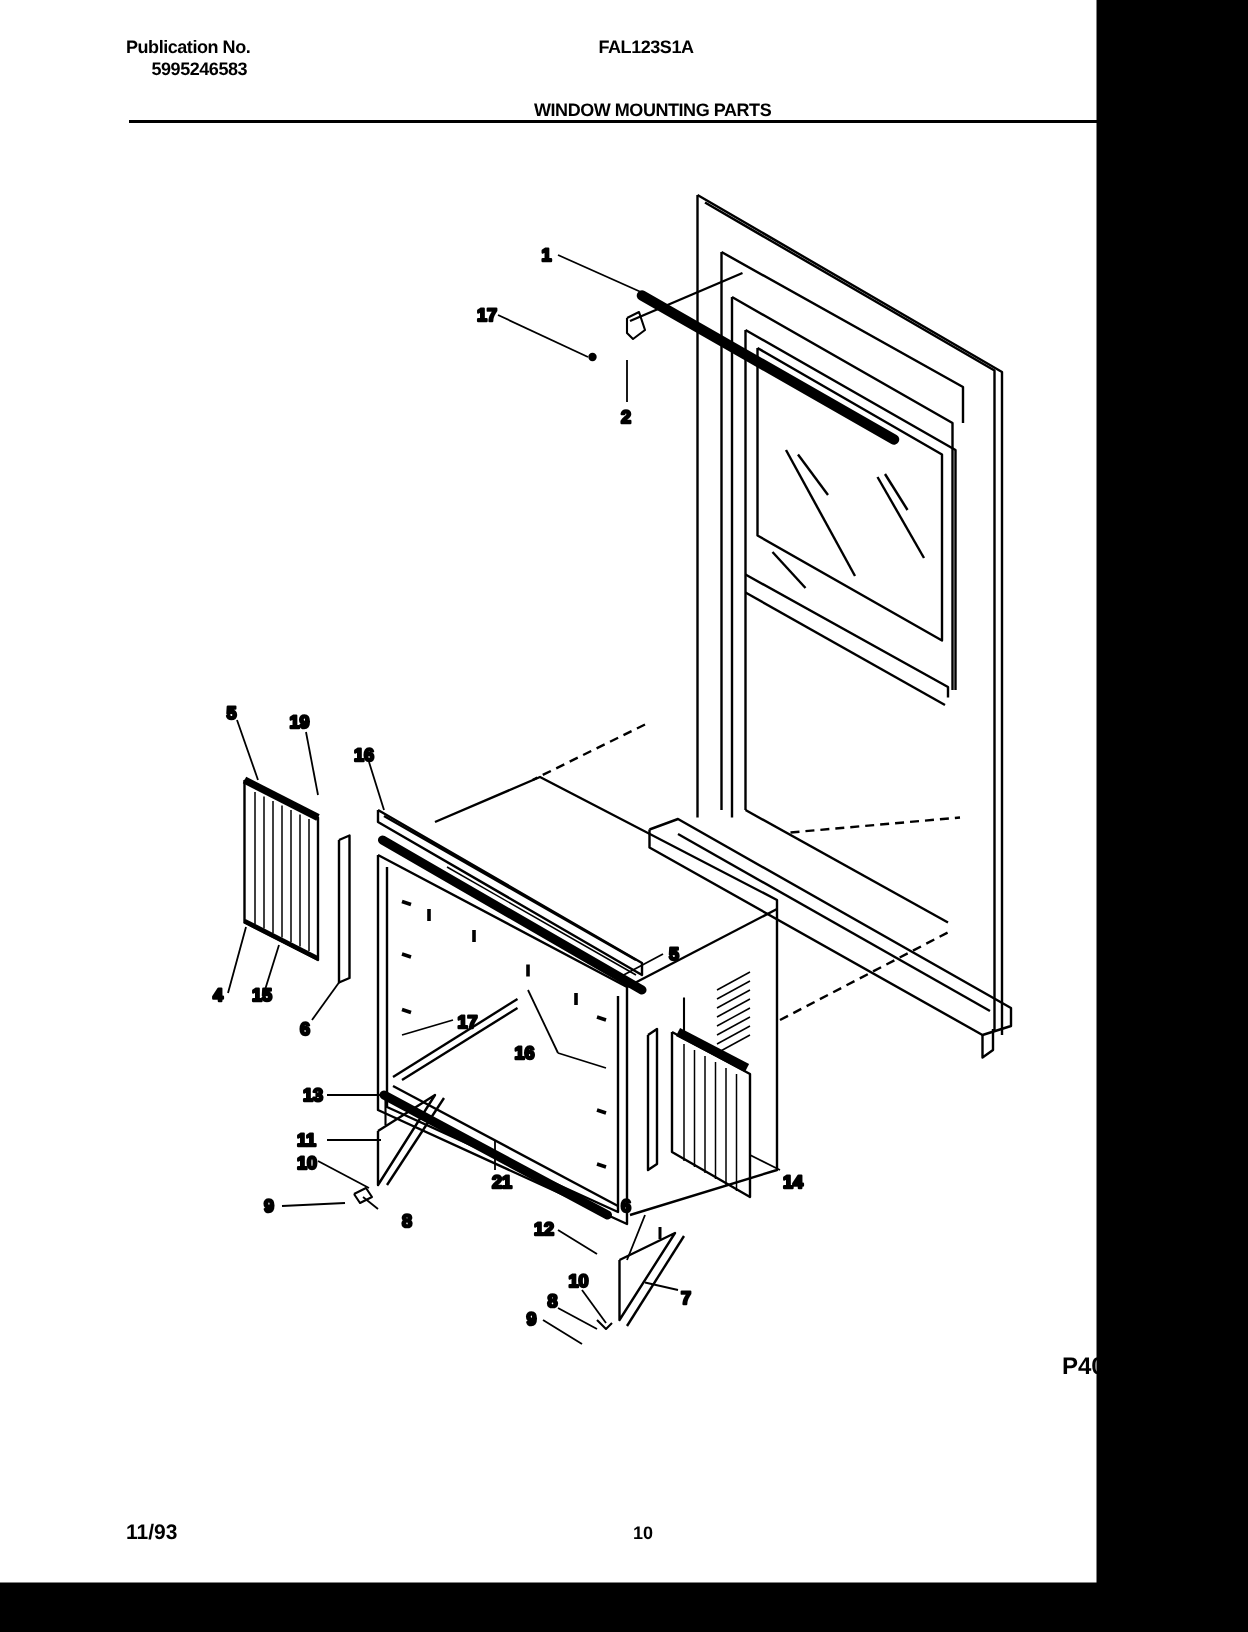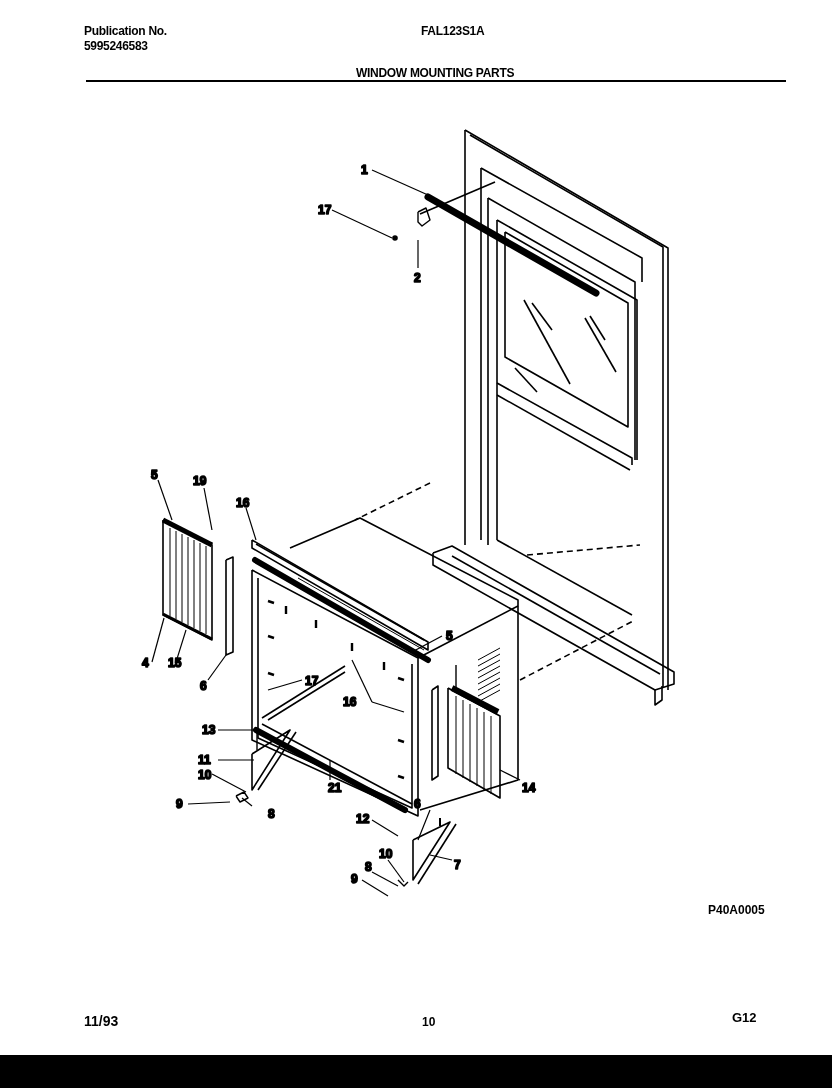--- a/index.html
+++ b/index.html
@@ -1,24 +1,24 @@
 <!DOCTYPE html>
 <html><head>
 <meta charset="utf-8">
 <style>
   html, body { margin: 0; padding: 0; background: #000; }
   body { width: 832px; height: 1088px; position: relative; overflow: hidden; font-family: "Liberation Sans", sans-serif; }
-  .page { position: absolute; left: 0; top: 0; width: 832px; height: 1055px; background: #fff; }
+  .page { position: absolute; left: 0; top: 0; width: 731px; height: 1055px; background: #fff; }
   .hdr { position: absolute; font-weight: bold; color: #000; font-size: 12px; letter-spacing: -0.3px; }
   .pub-label { left: 84px; top: 24px; }
-  .pub-num { left: 84px; top: 39px; }
-  .model { left: 421px; top: 24px; }
+  .pub-num { left: 101px; top: 39px; }
+  .model { left: 399px; top: 24px; }
   .section-title { left: 356px; top: 66px; }
   .rule { position: absolute; left: 86px; top: 80px; width: 700px; height: 2px; background: #000; }
-  .fig-code { position: absolute; left: 708px; top: 903px; font-weight: bold; font-size: 12px; }
+  .fig-code { position: absolute; left: 708px; top: 903px; font-weight: bold; font-size: 16px; }
   .date { position: absolute; left: 84px; top: 1013px; font-weight: bold; font-size: 14px; }
   .page-num { position: absolute; left: 422px; top: 1015px; font-weight: bold; font-size: 12px; }
   .sheet { position: absolute; left: 732px; top: 1010px; font-weight: bold; font-size: 13px; }
   svg.diagram { position: absolute; left: 0; top: 0; }
   svg text { font-family: "Liberation Sans", sans-serif; font-weight: bold; font-size: 12px; fill: #000; }
 </style>
 </head>
 <body>
 
 <div class="page">

